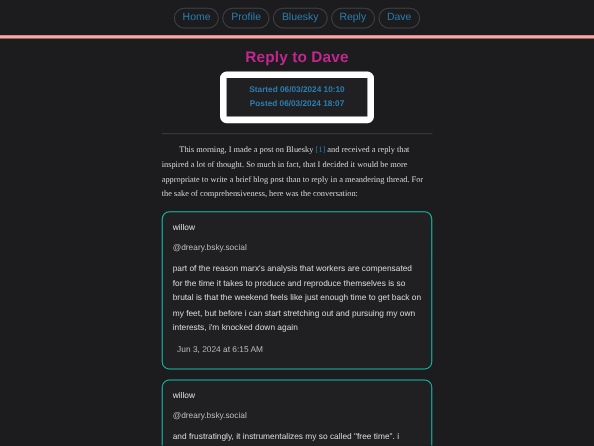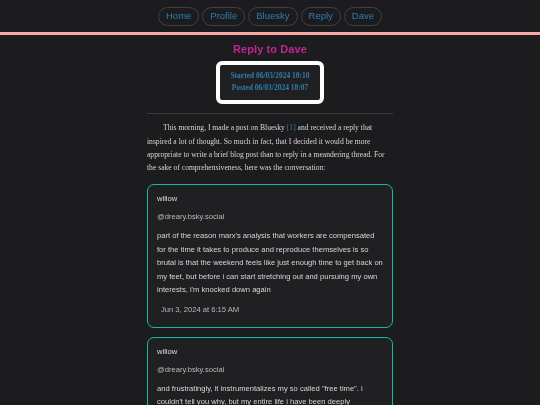--- a/index.html
+++ b/index.html
@@ -51,37 +51,36 @@
     padding: 0;
   }
   .article {
     width: 246px;
     margin: 0 auto;
     padding-top: 8px;
   }
 
   .post-title {
     margin: 0;
-    font-size: 11px;
+    font-size: 14px;
     font-weight: bold;
     color: #c0278f;
     text-align: center;
     letter-spacing: 0.1px;
   }
 
   .meta-box {
     margin: 6px auto 0 auto;
-    width: 108px;
+    width: 140px;
     box-sizing: border-box;
-    border: 4px solid #ffffff;
+    border: 6px solid #ffffff;
     border-radius: 6px;
     padding: 5px 6px 6px 6px;
     background: #202023;
     text-align: center;
-    font-family: Liberation Serif, serif;
   }
   .meta-line {
     font-size: 7.5px;
     line-height: 1.65;
     color: #2c7eb0;
     font-weight: bold;
     white-space: nowrap;
   }
 
   .divider {

